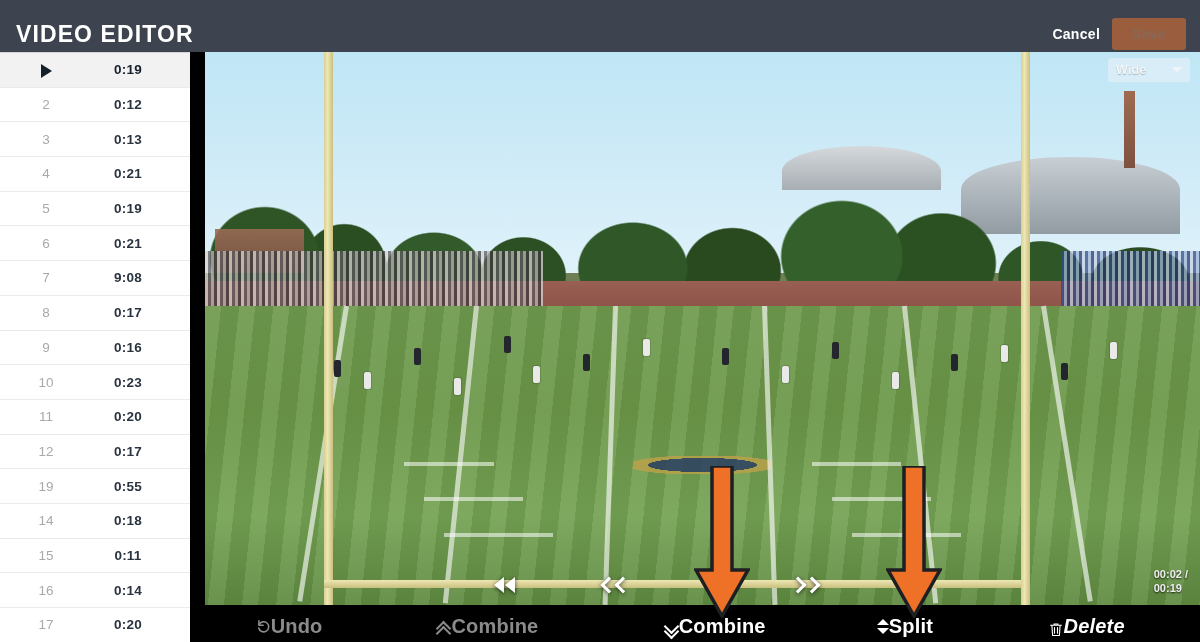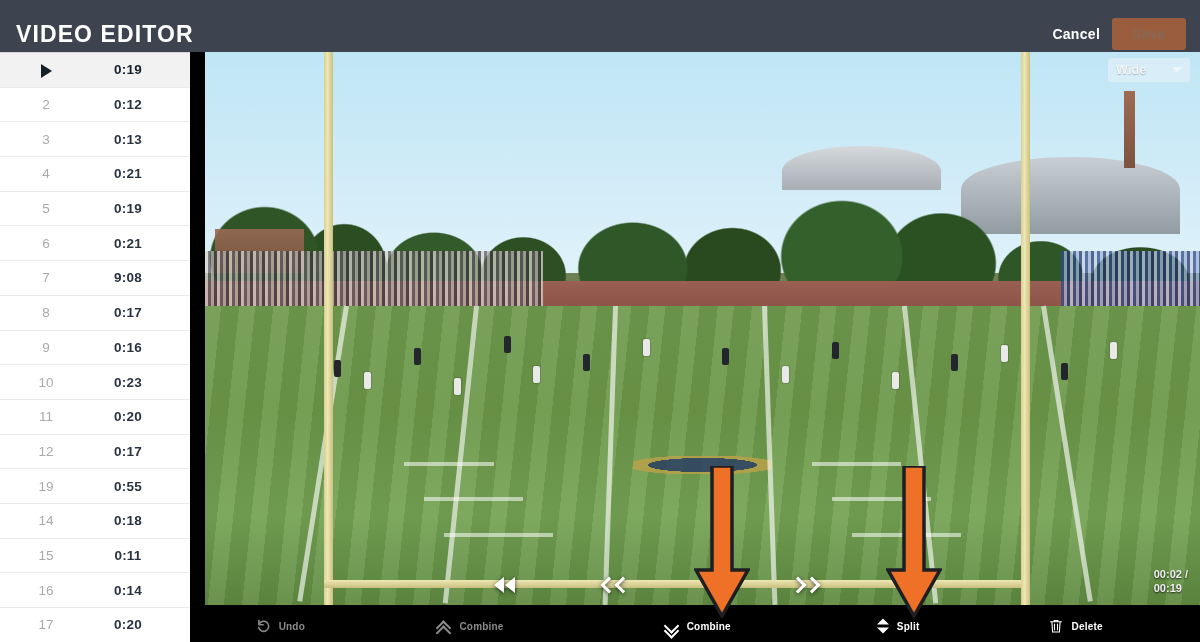--- a/index.html
+++ b/index.html
@@ -200,22 +200,22 @@
   }
   .chev.left{transform:rotate(45deg);}
   .chev.right{transform:rotate(-135deg);}
 
   
   .toolbar{
     position:absolute;left:190px;bottom:0;width:1010px;height:32px;
     background:#000000;display:flex;align-items:center;
   }
   .tb-item{
-    display:flex;align-items:center;gap:8px;cursor:pointer;
-    font-size:10px;font-weight:bold;letter-spacing:.2px;
+    display:flex;align-items:center;cursor:pointer;
+    font-size:20px;font-weight:bold;letter-spacing:.2px;
     position:absolute;top:50%;transform:translateY(-50%);justify-content:space-between;
   }
   .tb-item.dim{color:#8b8b8b;}
   .tb-item.bright{color:#ffffff;}
   .tb-label{line-height:1;}
 
   .ico{display:inline-block;position:relative;width:15px;height:15px;}
   
   .ico-undo svg{display:block;}
   
@@ -423,21 +423,21 @@
         </span>
         <span class="tb-label">Combine</span>
       </div>
       <div class="tb-item bright" style="left: 68%;">
         <span class="split-ico">
           <i class="u"></i>
           <i class="d"></i>
         </span>
         <span class="tb-label">Split</span>
       </div>
-      <div class="tb-item bright" style="left: 85%;">
+      <div class="tb-item bright" style="left: 85%; font-style: italic;">
         <span class="ico"><svg width="14" height="15" viewBox="0 0 14 16">
             <path d="M1.2 3.4h11.6M5 3.4V2.1h4v1.3M2.6 3.4l.8 11h7.2l.8-11M5.4 5.8v6.2M8.6 5.8v6.2" fill="none" stroke="currentColor" stroke-width="1.2" stroke-linecap="round"></path>
           </svg></span>
         <span class="tb-label">Delete</span>
       </div>
     </div>
 
   <div class="anno" style="left:694px;top:466px;">
     <svg width="56" height="152" viewBox="0 0 56 152">
       <polygon points="18,0 38,0 38,104 54,104 28,150 2,104 18,104" fill="#ee7127" stroke="#1d1f22" stroke-width="3.5" stroke-linejoin="miter"></polygon>

